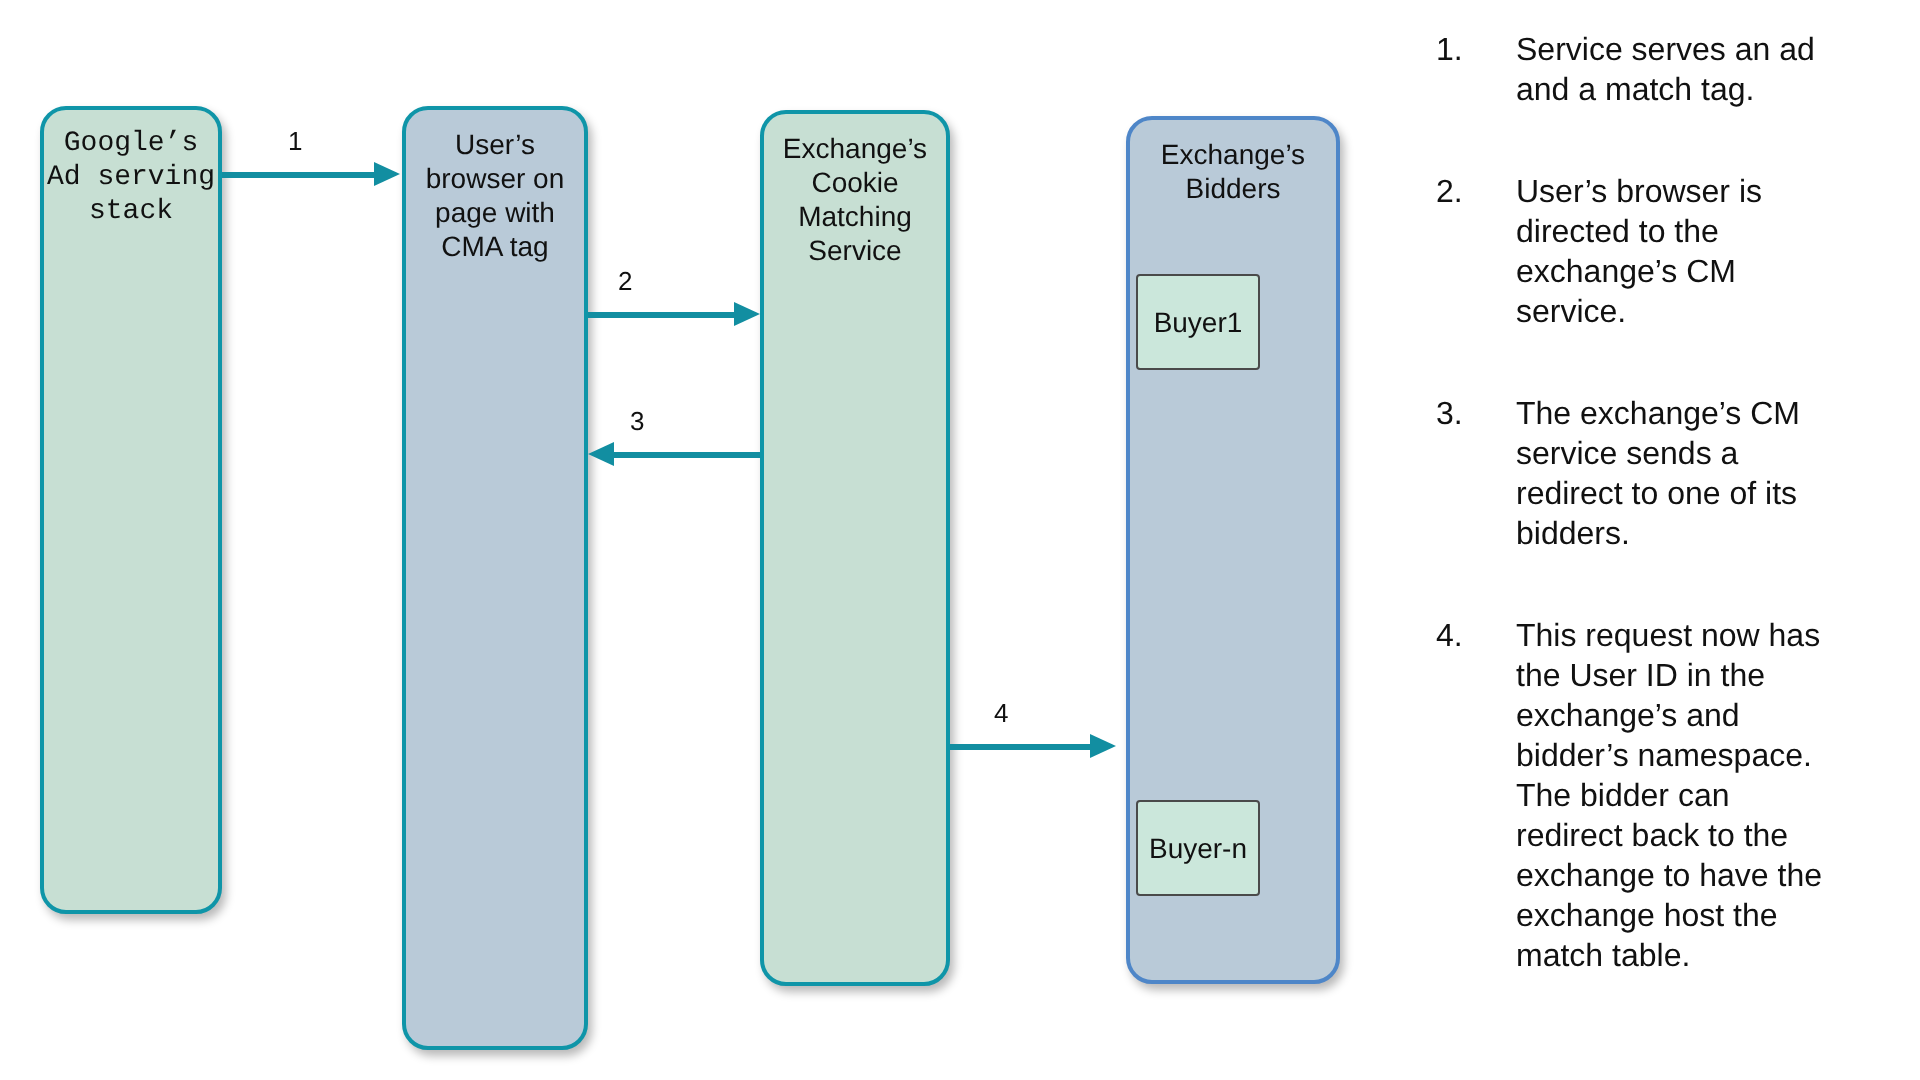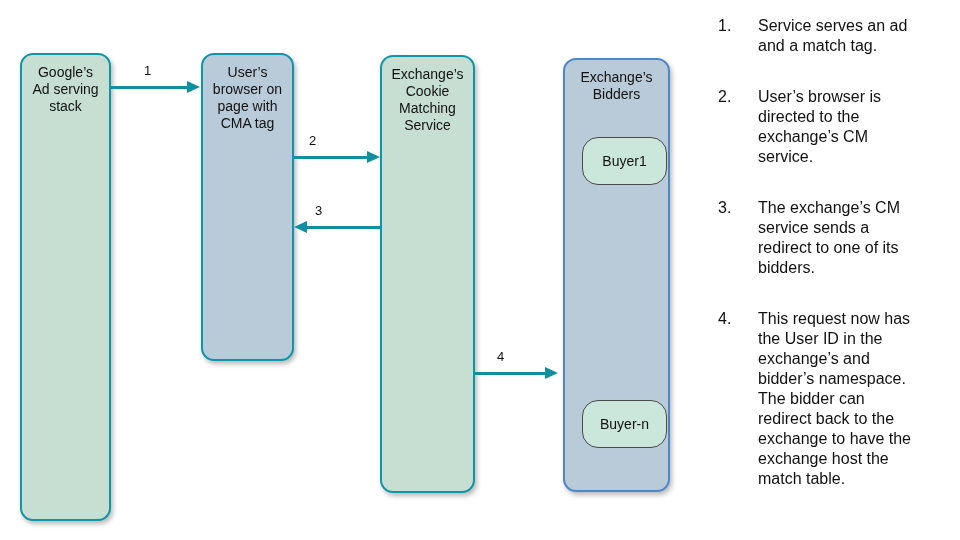--- a/index.html
+++ b/index.html
@@ -33,31 +33,31 @@
   .node-blue  { background: var(--blue-fill);  border: 2px solid var(--teal-border); }
   .node-bidders { background: var(--blue-fill); border: 2px solid var(--blue-border); }
   .node-title {
     padding-top: 9px;
     text-align: center;
     font-size: 14px;
     line-height: 17px;
     white-space: pre-line;
     color: var(--text);
   }
-  #node-google   { left: 20px;  top: 53px; width: 91px;  height: 468px; }
-  #node-browser  { left: 201px; top: 53px; width: 93px;  height: 308px; }
+  #node-google   { left: 20px;  top: 53px; width: 91px;  height: 404px; font-family: Liberation Mono, monospace; }
+  #node-browser  { left: 201px; top: 53px; width: 93px;  height: 472px; }
   #node-cm       { left: 380px; top: 55px; width: 95px;  height: 438px; }
   #node-bidders  { left: 563px; top: 58px; width: 107px; height: 434px; }
 
   .buyer {
     position: absolute;
-    left: 17px;
-    width: 85px;
+    left: 3px;
+    width: 62px;
     height: 48px;
-    border-radius: 16px;
+    border-radius: 2px;
     background: var(--buyer-fill);
     border: 1.5px solid var(--buyer-border);
     display: flex;
     align-items: center;
     justify-content: center;
     font-size: 14px;
     color: var(--text);
   }
   #buyer-1 { top: 77px; }
   #buyer-2 { top: 135px; }

